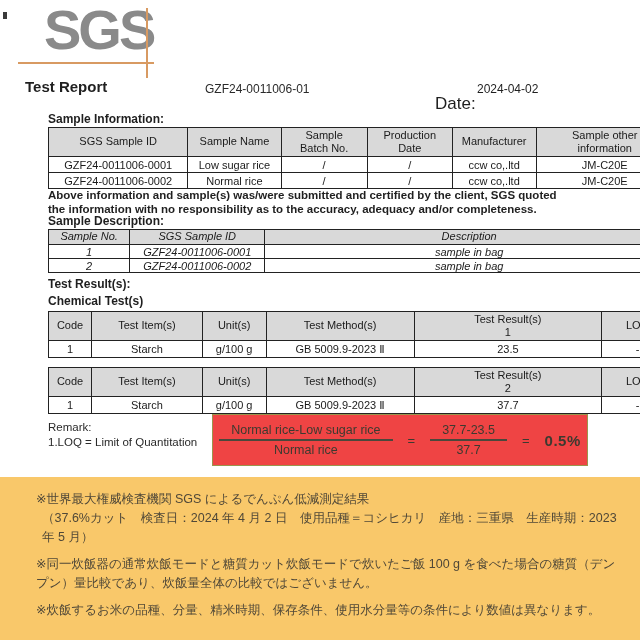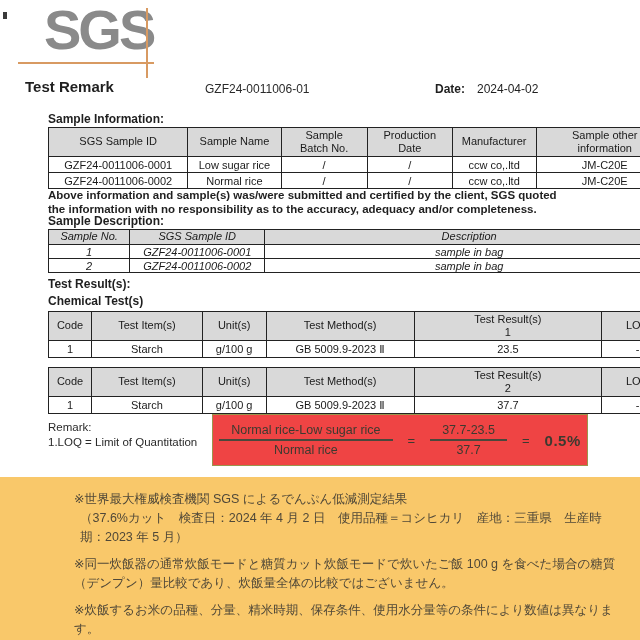--- a/index.html
+++ b/index.html
@@ -17,21 +17,21 @@
   .logo-text {
     left:44px; top:2px; font-size:56px; font-weight:bold;
     color:#8a8a8a; letter-spacing:-3px; line-height:1;
   }
   .logo-line-h { left:18px; top:62px; width:136px; height:2px; background:#d89a62; }
   .logo-line-v { left:146px; top:8px; width:2px; height:70px; background:#d89a62; }
 
   
   .report-title { left:25px; top:78px; font-size:15px; font-weight:bold; }
   .report-number { left:205px; top:82px; font-size:12px; color:#2a2a2a; }
-  .date-label { left:435px; top:82px; font-size:12px; font-weight:bold; }
+  .date-label { left:435px; top:94px; font-size:17px; font-weight:normal; }
   .date-value { left:477px; top:82px; font-size:12px; }
 
   .section-heading { font-size:12px; font-weight:bold; }
 
   
   table { border-collapse:collapse; table-layout:fixed; width:626px; font-size:11px; color:#1a1a1a; }
   td,th { border:1px solid #222; text-align:center; vertical-align:middle; padding:0 2px; overflow:hidden; }
   th { background:#d9d9d9; font-weight:normal; white-space:pre-line; line-height:1.2; }
   .tbl-sample-info { left:48px; top:127px; }
   .tbl-sample-info th { height:28px; }
@@ -63,39 +63,39 @@
   .frac { display:flex; flex-direction:column; align-items:center; }
   .frac .num { padding:0 12px 2px; }
   .frac .den { padding:2px 12px 0; }
   .frac .bar { width:100%; height:1.5px; background:#4a483c; }
   .formula-eq { font-size:13px; }
   .formula-result { font-size:15px; font-weight:bold; letter-spacing:0.5px; }
 
   
   .footer {
     left:0; top:477px; width:640px; height:163px; background:#f9c86a;
-    box-sizing:border-box; padding:13px 22px 0 74px;
+    box-sizing:border-box; padding:13px 22px 0 36px;
     font-size:12.5px; line-height:1.5; color:#504838;
   }
   .footer p { margin:0 0 8px 0; }
   .footer p.tight { margin-bottom:0; }
   .footer .indent { margin-left:6px; margin-bottom:9px; }
 </style>
 </head>
 <body>
 
 <div class="abs artifact"></div>
 
 <div>
   <span class="abs logo-text">SGS</span>
   <div class="abs logo-line-h"></div>
   <div class="abs logo-line-v"></div>
 </div>
 
-<div class="abs report-title">Test Remark</div>
+<div class="abs report-title">Test Report</div>
 <div class="abs report-number">GZF24-0011006-01</div>
 <div class="abs date-label">Date:</div>
 <div class="abs date-value">2024-04-02</div>
 
 <div class="abs section-heading heading-sample-info">Sample Information:</div>
 
 <table class="abs tbl-sample-info">
   <colgroup>
     <col style="width:22.3%">
       <col style="width:14.9%">

